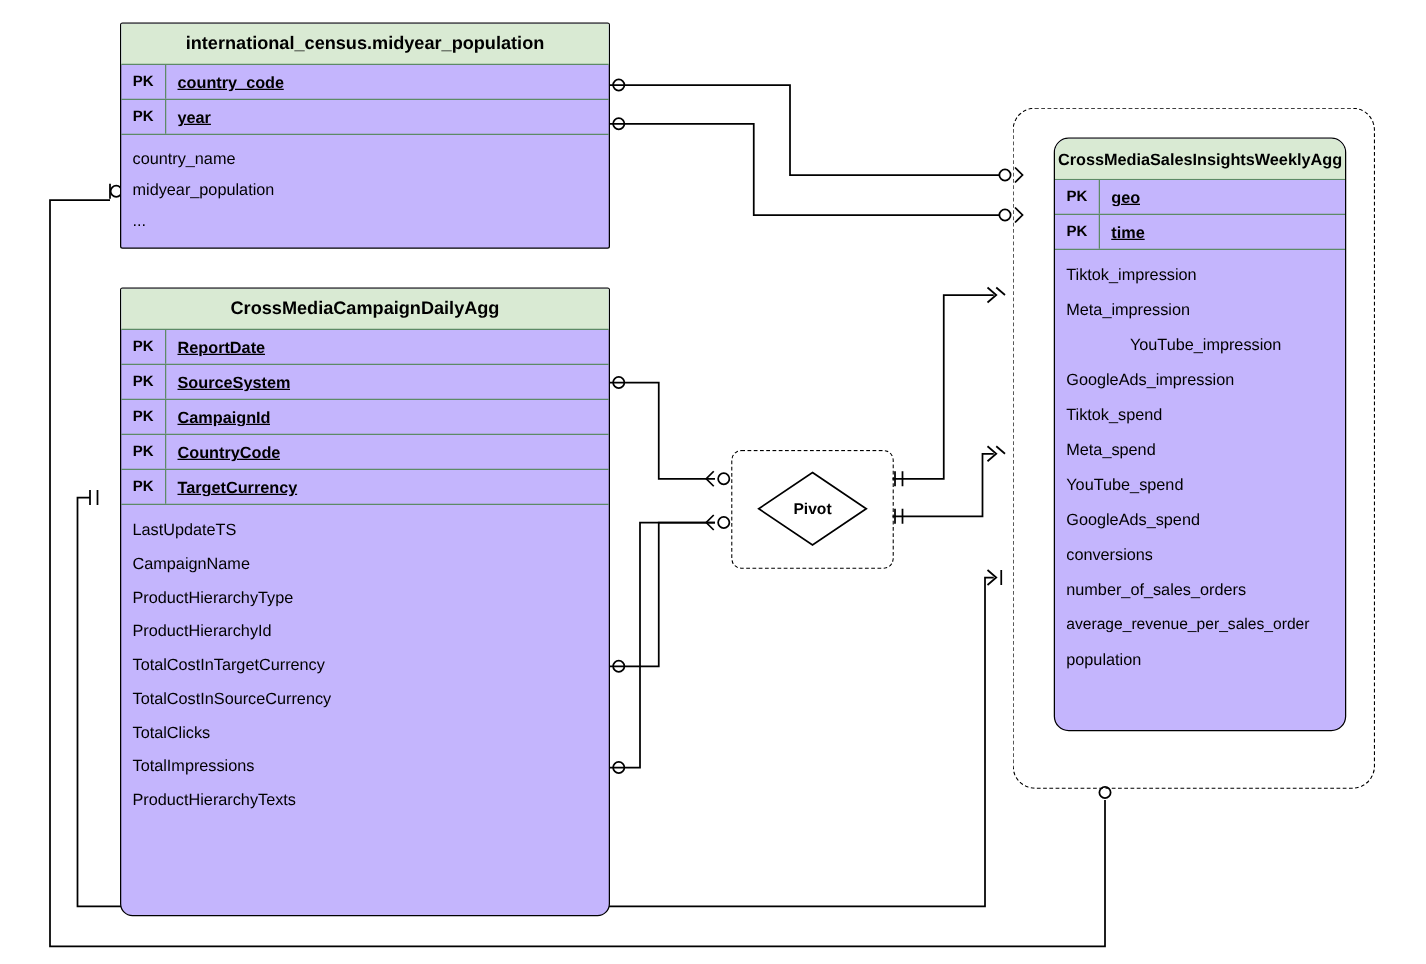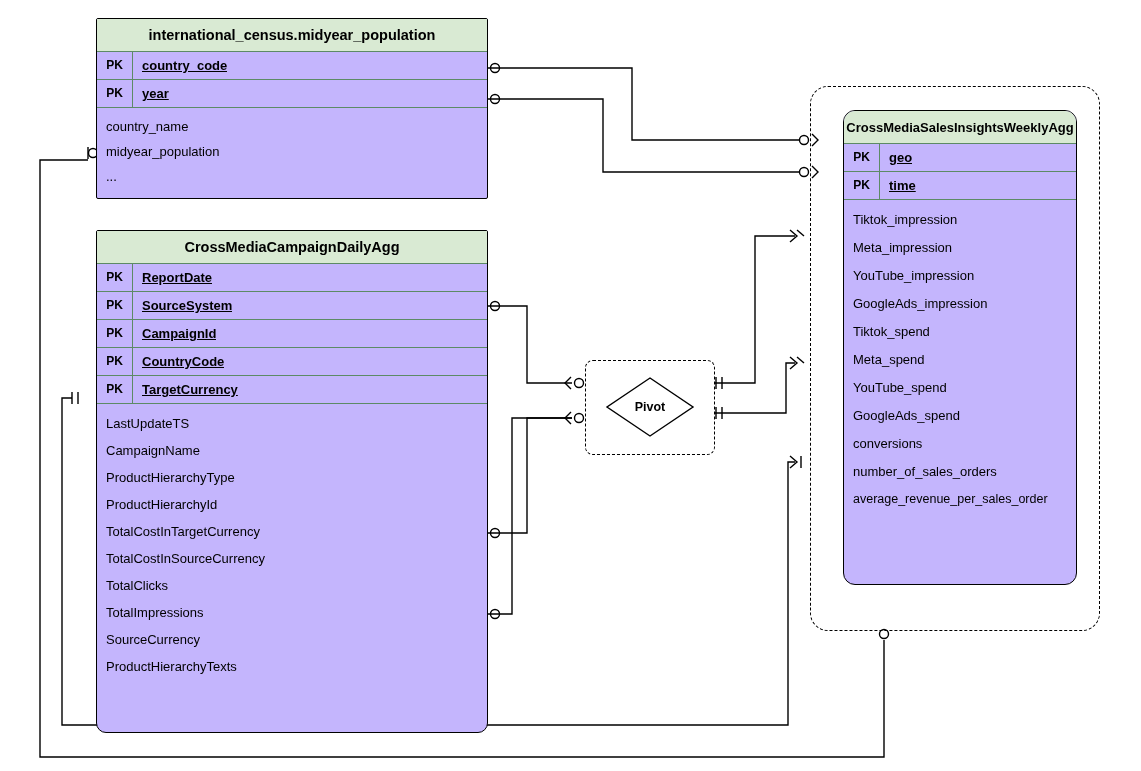--- a/index.html
+++ b/index.html
@@ -246,23 +246,20 @@
         <div class="row nb" style="height:27px;">
           <span class="name">TotalCostInSourceCurrency</span>
         </div>
         <div class="row nb" style="height:27px;">
           <span class="name">TotalClicks</span>
         </div>
         <div class="row nb" style="height:27px;">
           <span class="name">TotalImpressions</span>
         </div>
         <div class="row nb" style="height:27px;">
-          <span class="name">SourceCurrency</span>
-        </div>
-        <div class="row nb" style="height:27px;">
           <span class="name">ProductHierarchyTexts</span>
         </div>
       </div>
     </div>
   </div>
 
   <div class="entity rounded" style="left:843px; top:110px; width:234px;">
     <div class="ent-title" style="font-size:13px;">CrossMediaSalesInsightsWeeklyAgg</div>
     <div class="row">
       <span class="pk">PK</span>
@@ -274,21 +271,21 @@
     </div>
     <div class="attr-block" style="height:384px; display:flex;">
       <div style="width:36px; min-width:36px; border-right:1px solid #5d8a66;"></div>
       <div style="flex:1; padding-top:5px;">
         <div class="row nb" style="height:28px;">
           <span class="name">Tiktok_impression</span>
         </div>
         <div class="row nb" style="height:28px;">
           <span class="name">Meta_impression</span>
         </div>
-        <div class="row nb" style="height:28px;">
+        <div class="row nb" style="height:28px;justify-content:center;">
           <span class="name">YouTube_impression</span>
         </div>
         <div class="row nb" style="height:28px;">
           <span class="name">GoogleAds_impression</span>
         </div>
         <div class="row nb" style="height:28px;">
           <span class="name">Tiktok_spend</span>
         </div>
         <div class="row nb" style="height:28px;">
           <span class="name">Meta_spend</span>
@@ -300,20 +297,23 @@
           <span class="name">GoogleAds_spend</span>
         </div>
         <div class="row nb" style="height:28px;">
           <span class="name">conversions</span>
         </div>
         <div class="row nb" style="height:28px;">
           <span class="name">number_of_sales_orders</span>
         </div>
         <div class="row nb" style="height:28px;">
           <span class="name" style="font-size:12.5px;">average_revenue_per_sales_order</span>
+        </div>
+        <div class="row nb" style="height:28px;">
+          <span class="name">population</span>
         </div>
       </div>
     </div>
   </div>
 
   <div class="diamond-wrap" style="left:605px; top:376px; width:90px; height:62px;font-weight:bold;">
     <svg width="90" height="62" viewBox="0 0 90 62">
       <polygon points="45,2 88,31 45,60 2,31" fill="#ffffff" stroke="#000" stroke-width="1.4"></polygon>
     </svg>
     <div class="diamond-label" style="top:24px;">Pivot</div>

